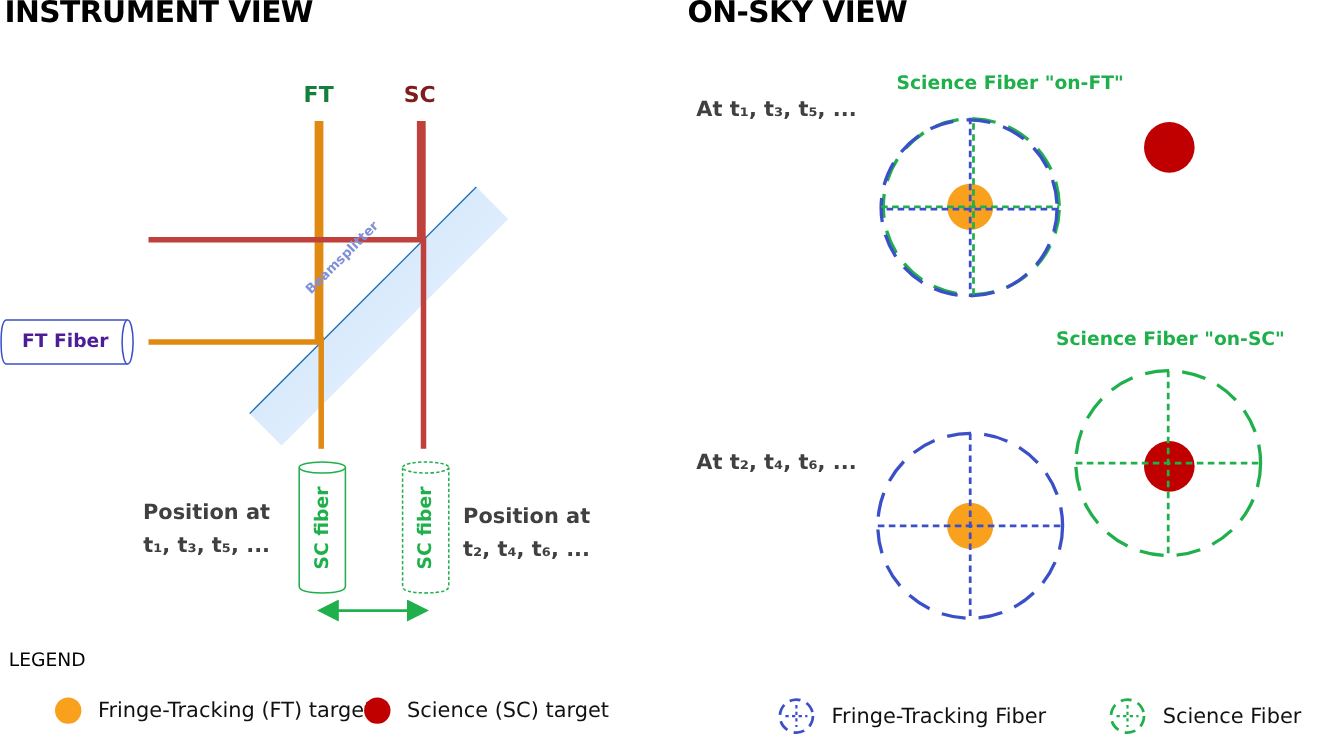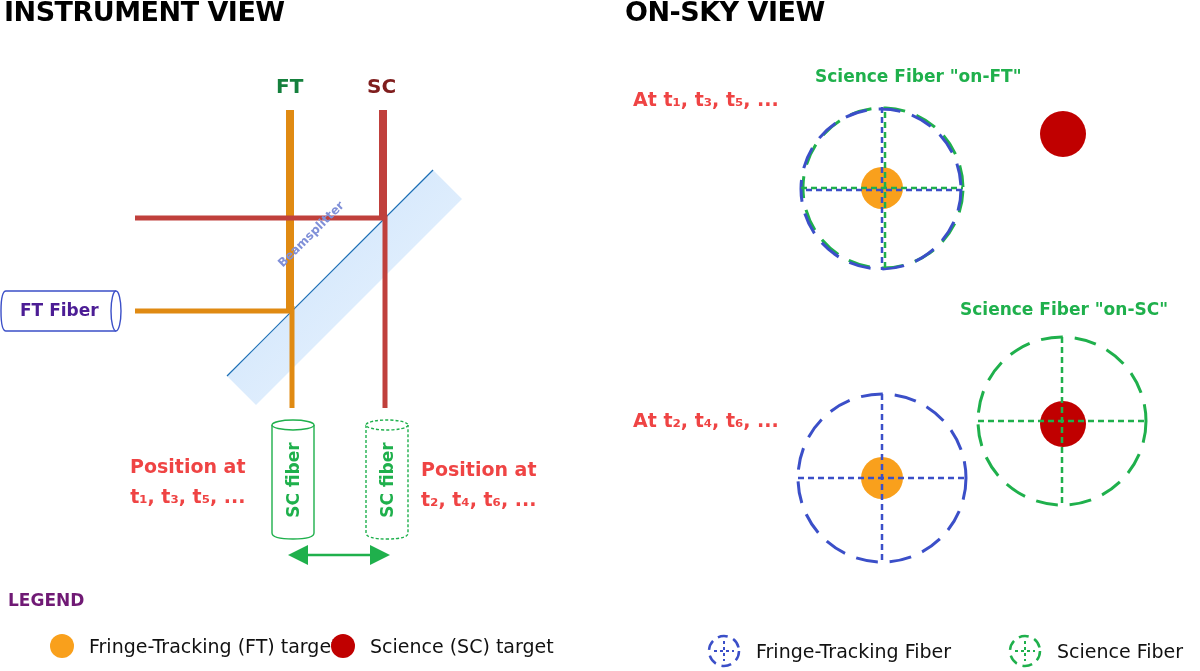--- a/index.html
+++ b/index.html
@@ -1,19 +1,19 @@
 <!DOCTYPE html>
 <html><head>
 <meta charset="utf-8">
 <style>
   html, body { margin: 0; padding: 0; background: #ffffff; }
   body { width: 1200px; height: 671px; position: relative; overflow: hidden;
          font-family: "DejaVu Sans", "Liberation Sans", sans-serif; }
   .heading { position: absolute; font-weight: bold; font-size: 27px; color: #000; letter-spacing: -0.5px; }
-  .black-bold { position: absolute; font-weight: bold; color: #ef4444; font-size: 19px; line-height: 30px; }
+  .black-bold { position: absolute; font-weight: bold; color: #404040; font-size: 19px; line-height: 30px; }
   .green-label { position: absolute; font-weight: bold; color: #1fb04c; font-size: 17px; }
   .beam-label { position: absolute; font-weight: bold; font-size: 20px; }
   svg.canvas { position: absolute; left: 0; top: 0; }
   .legend-item { position: absolute; display: flex; align-items: center; font-size: 19px; color: #111; top: 633px; }
   .legend-item svg { margin-right: 14px; }
 </style>
 </head>
 <body>
 
 <div class="heading" style="left:4px; top:-4px;">INSTRUMENT VIEW</div>
@@ -109,21 +109,21 @@
 <div class="black-bold" style="left:421px; top:454px;">
   <div>Position at</div>
   <div>t₂, t₄, t₆, ...</div>
 </div>
 
 <div class="black-bold" style="left:633px; top:84px;">At t₁, t₃, t₅, ...</div>
 <div class="black-bold" style="left:633px; top:405px;">At t₂, t₄, t₆, ...</div>
 <div class="green-label" style="left:815px; top:66px;">Science Fiber "on-FT"</div>
 <div class="green-label" style="left:960px; top:299px;">Science Fiber "on-SC"</div>
 
-<div style="position:absolute; left:8px; top:590px; font-weight:bold; font-size:17px; color:#701a75;">LEGEND</div>
+<div style="position:absolute; left:8px; top:590px; font-weight:normal; font-size:17px; color:#000000;">LEGEND</div>
 
 <div class="legend-item" style="left:49px;">
   <svg width="26" height="26">
       <circle cx="13" cy="13" r="12" fill="#f9a01c"></circle>
     </svg>
   <span>Fringe-Tracking (FT) target</span>
 </div>
 <div class="legend-item" style="left:330px;">
   <svg width="26" height="26">
       <circle cx="13" cy="13" r="12" fill="#c00000"></circle>

